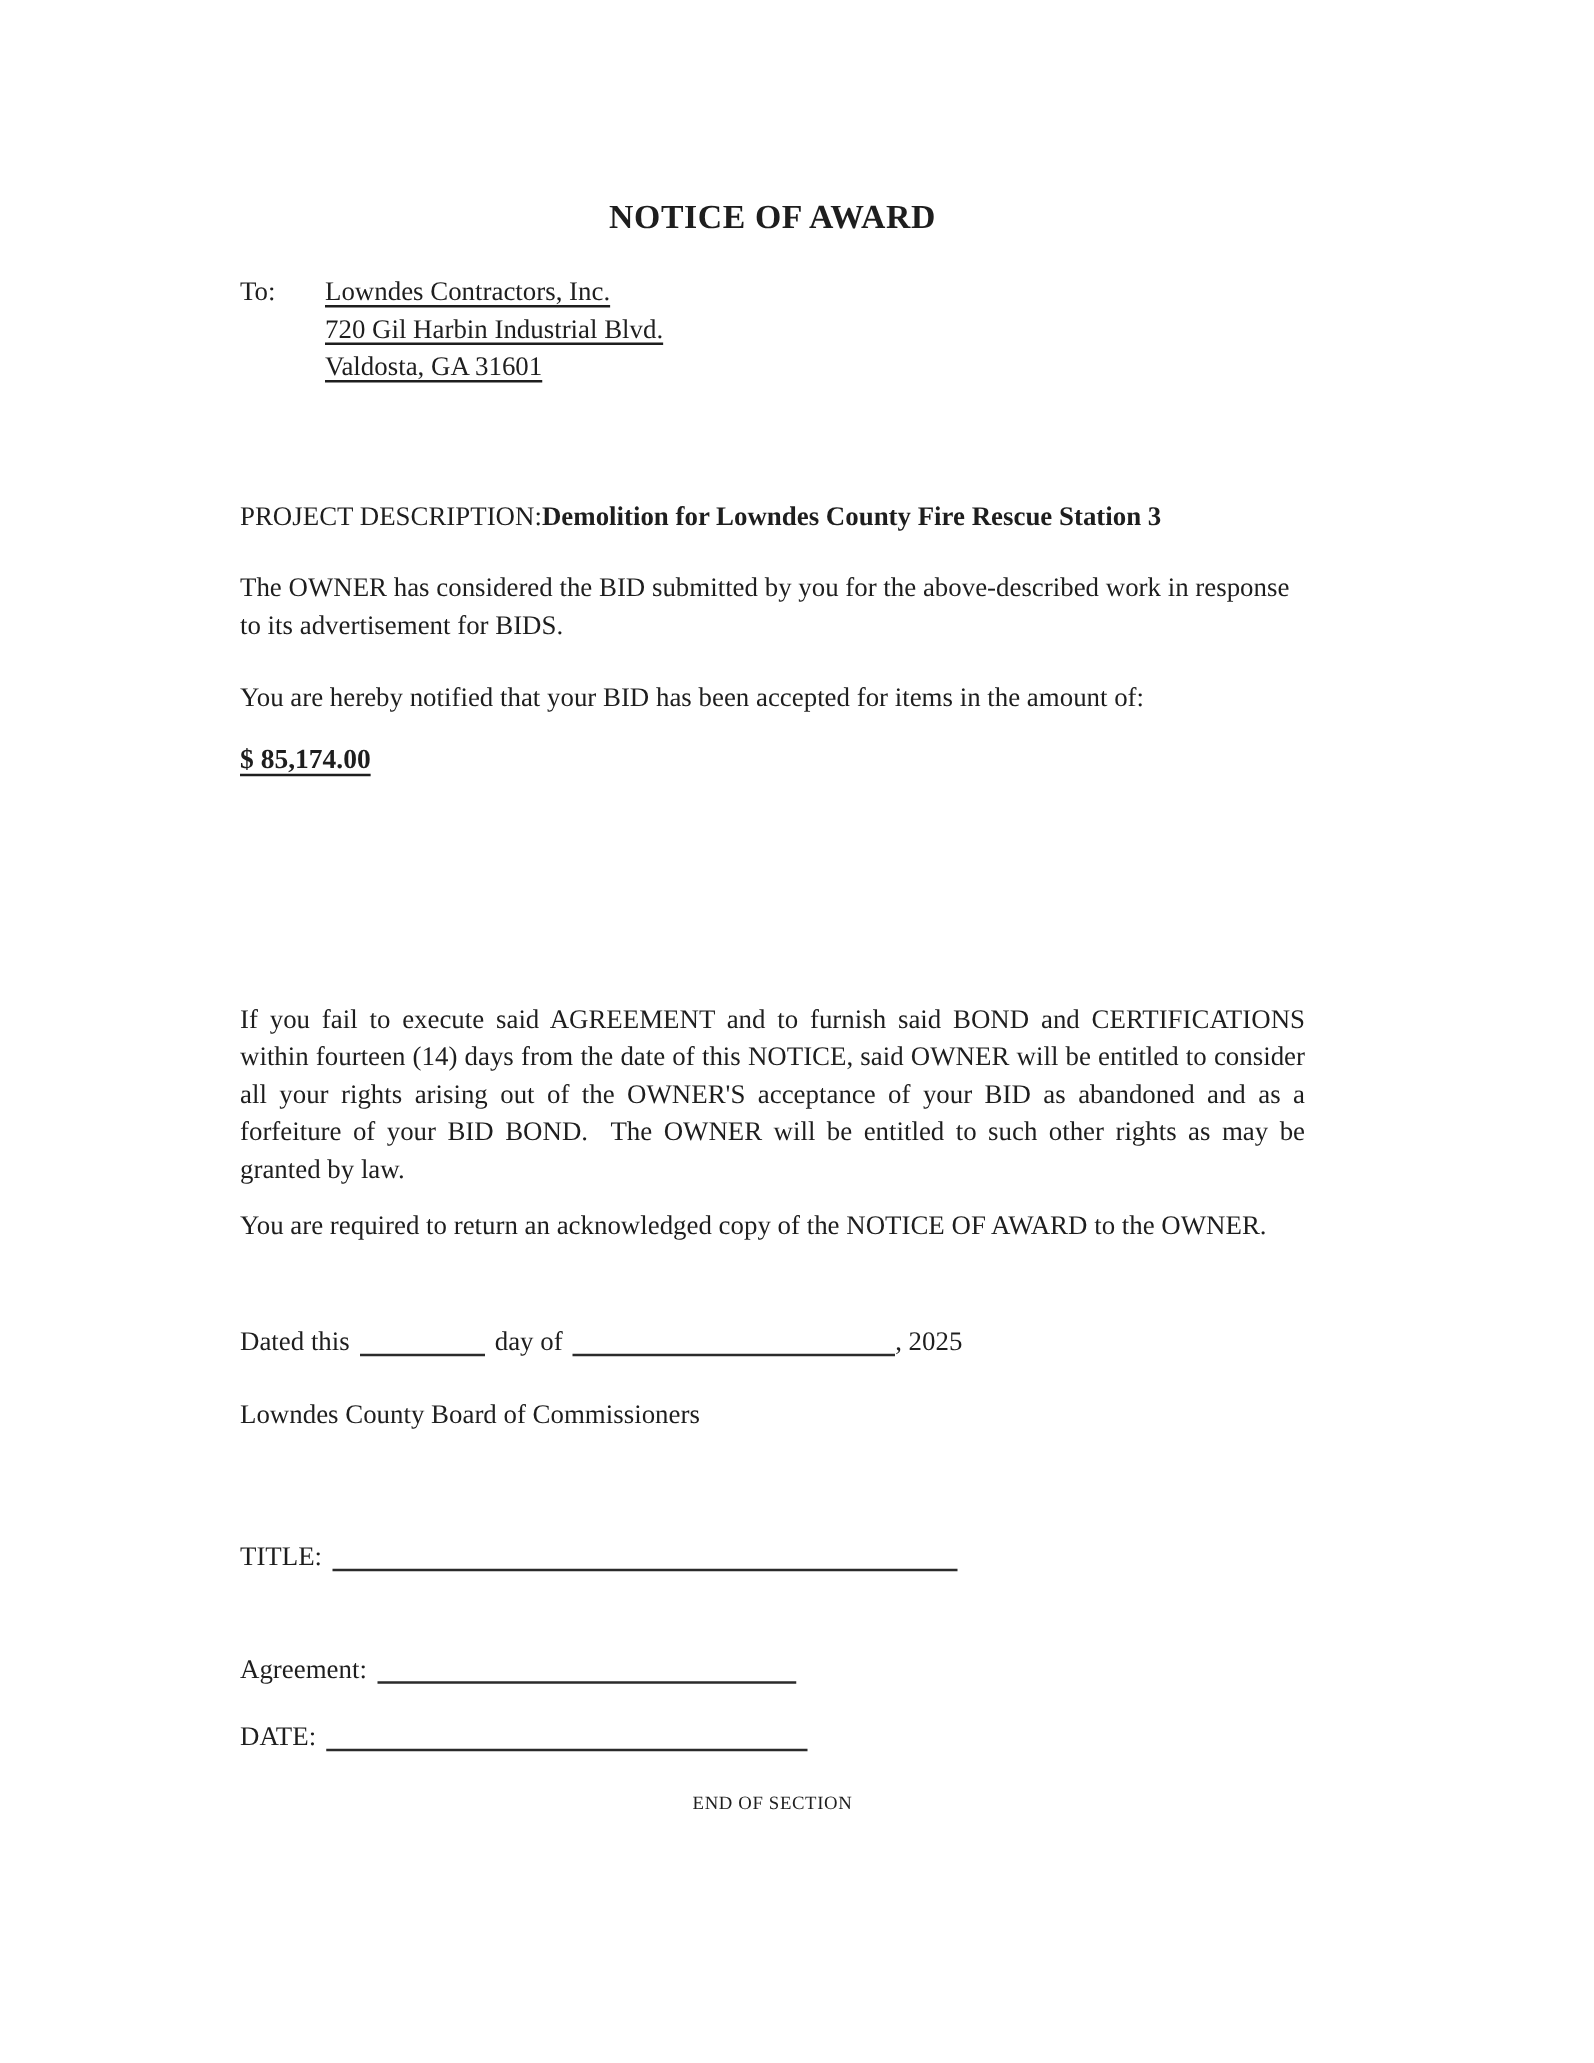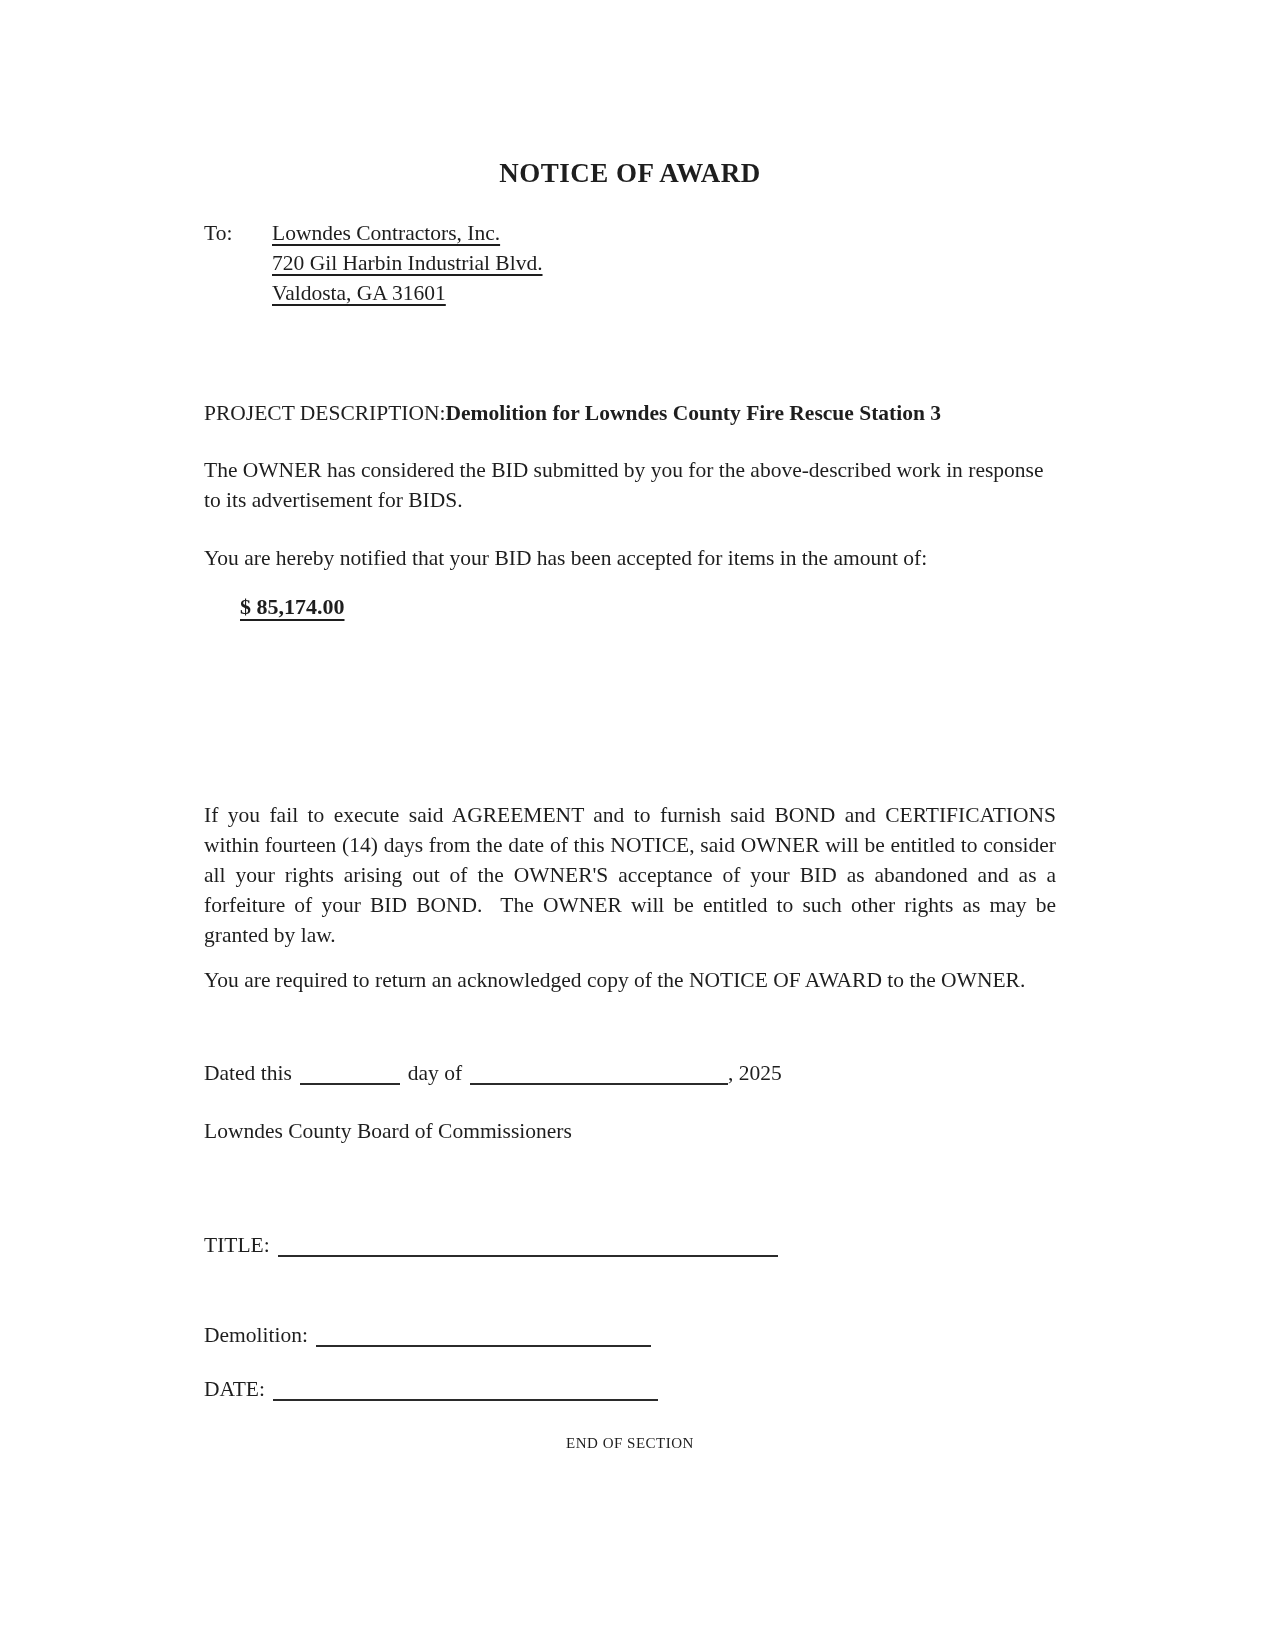--- a/index.html
+++ b/index.html
@@ -13,21 +13,21 @@
     width: 1275px;
     height: 1650px;
     margin: 0 auto;
     background: #ffffff;
     font-family: "Liberation Serif", "DejaVu Serif", serif;
     color: #1e1e1e;
     overflow: hidden;
   }
   .block {
     position: absolute;
-    left: 204px;
+    left: 192px;
     width: 852px;
     font-size: 21.5px;
     line-height: 30px;
   }
   .doc-title {
     top: 158px;
     text-align: center;
     font-weight: bold;
     font-size: 27px;
     letter-spacing: 0.5px;
@@ -43,21 +43,20 @@
   .para-notified { top: 543px; }
   .amount-line {
     top: 592px;
     font-weight: bold;
     font-size: 22px;
   }
   .amount-value {
     text-decoration: underline;
     text-underline-offset: 5px;
     text-decoration-thickness: 2px;
-    margin-left: 36px;
   }
   .para-execute { top: 660px; text-align: justify; }
   .para-fail { top: 800px; text-align: justify; }
   .para-return { top: 965px; text-align: justify; }
   .dated-line { top: 1058px; }
   .board-line { top: 1116px; }
   .by-line { top: 1172px; }
   .title-line { top: 1230px; }
   .contractor-line { top: 1320px; }
   .date-line { top: 1374px; }
@@ -120,21 +119,21 @@
   </div>
 
   <div class="block board-line">Lowndes County Board of Commissioners</div>
 
 
   <div class="block title-line">
     <span>TITLE:</span><span class="blank blank-title"></span>
   </div>
 
   <div class="block contractor-line">
-    <span>Demolition:</span><span class="blank blank-contractor"></span>
+    <span>Agreement:</span><span class="blank blank-contractor"></span>
   </div>
 
   <div class="block date-line">
     <span>DATE:</span><span class="blank blank-date"></span>
   </div>
 
   <div class="block end-line">END OF SECTION</div>
 
 </div>
 

